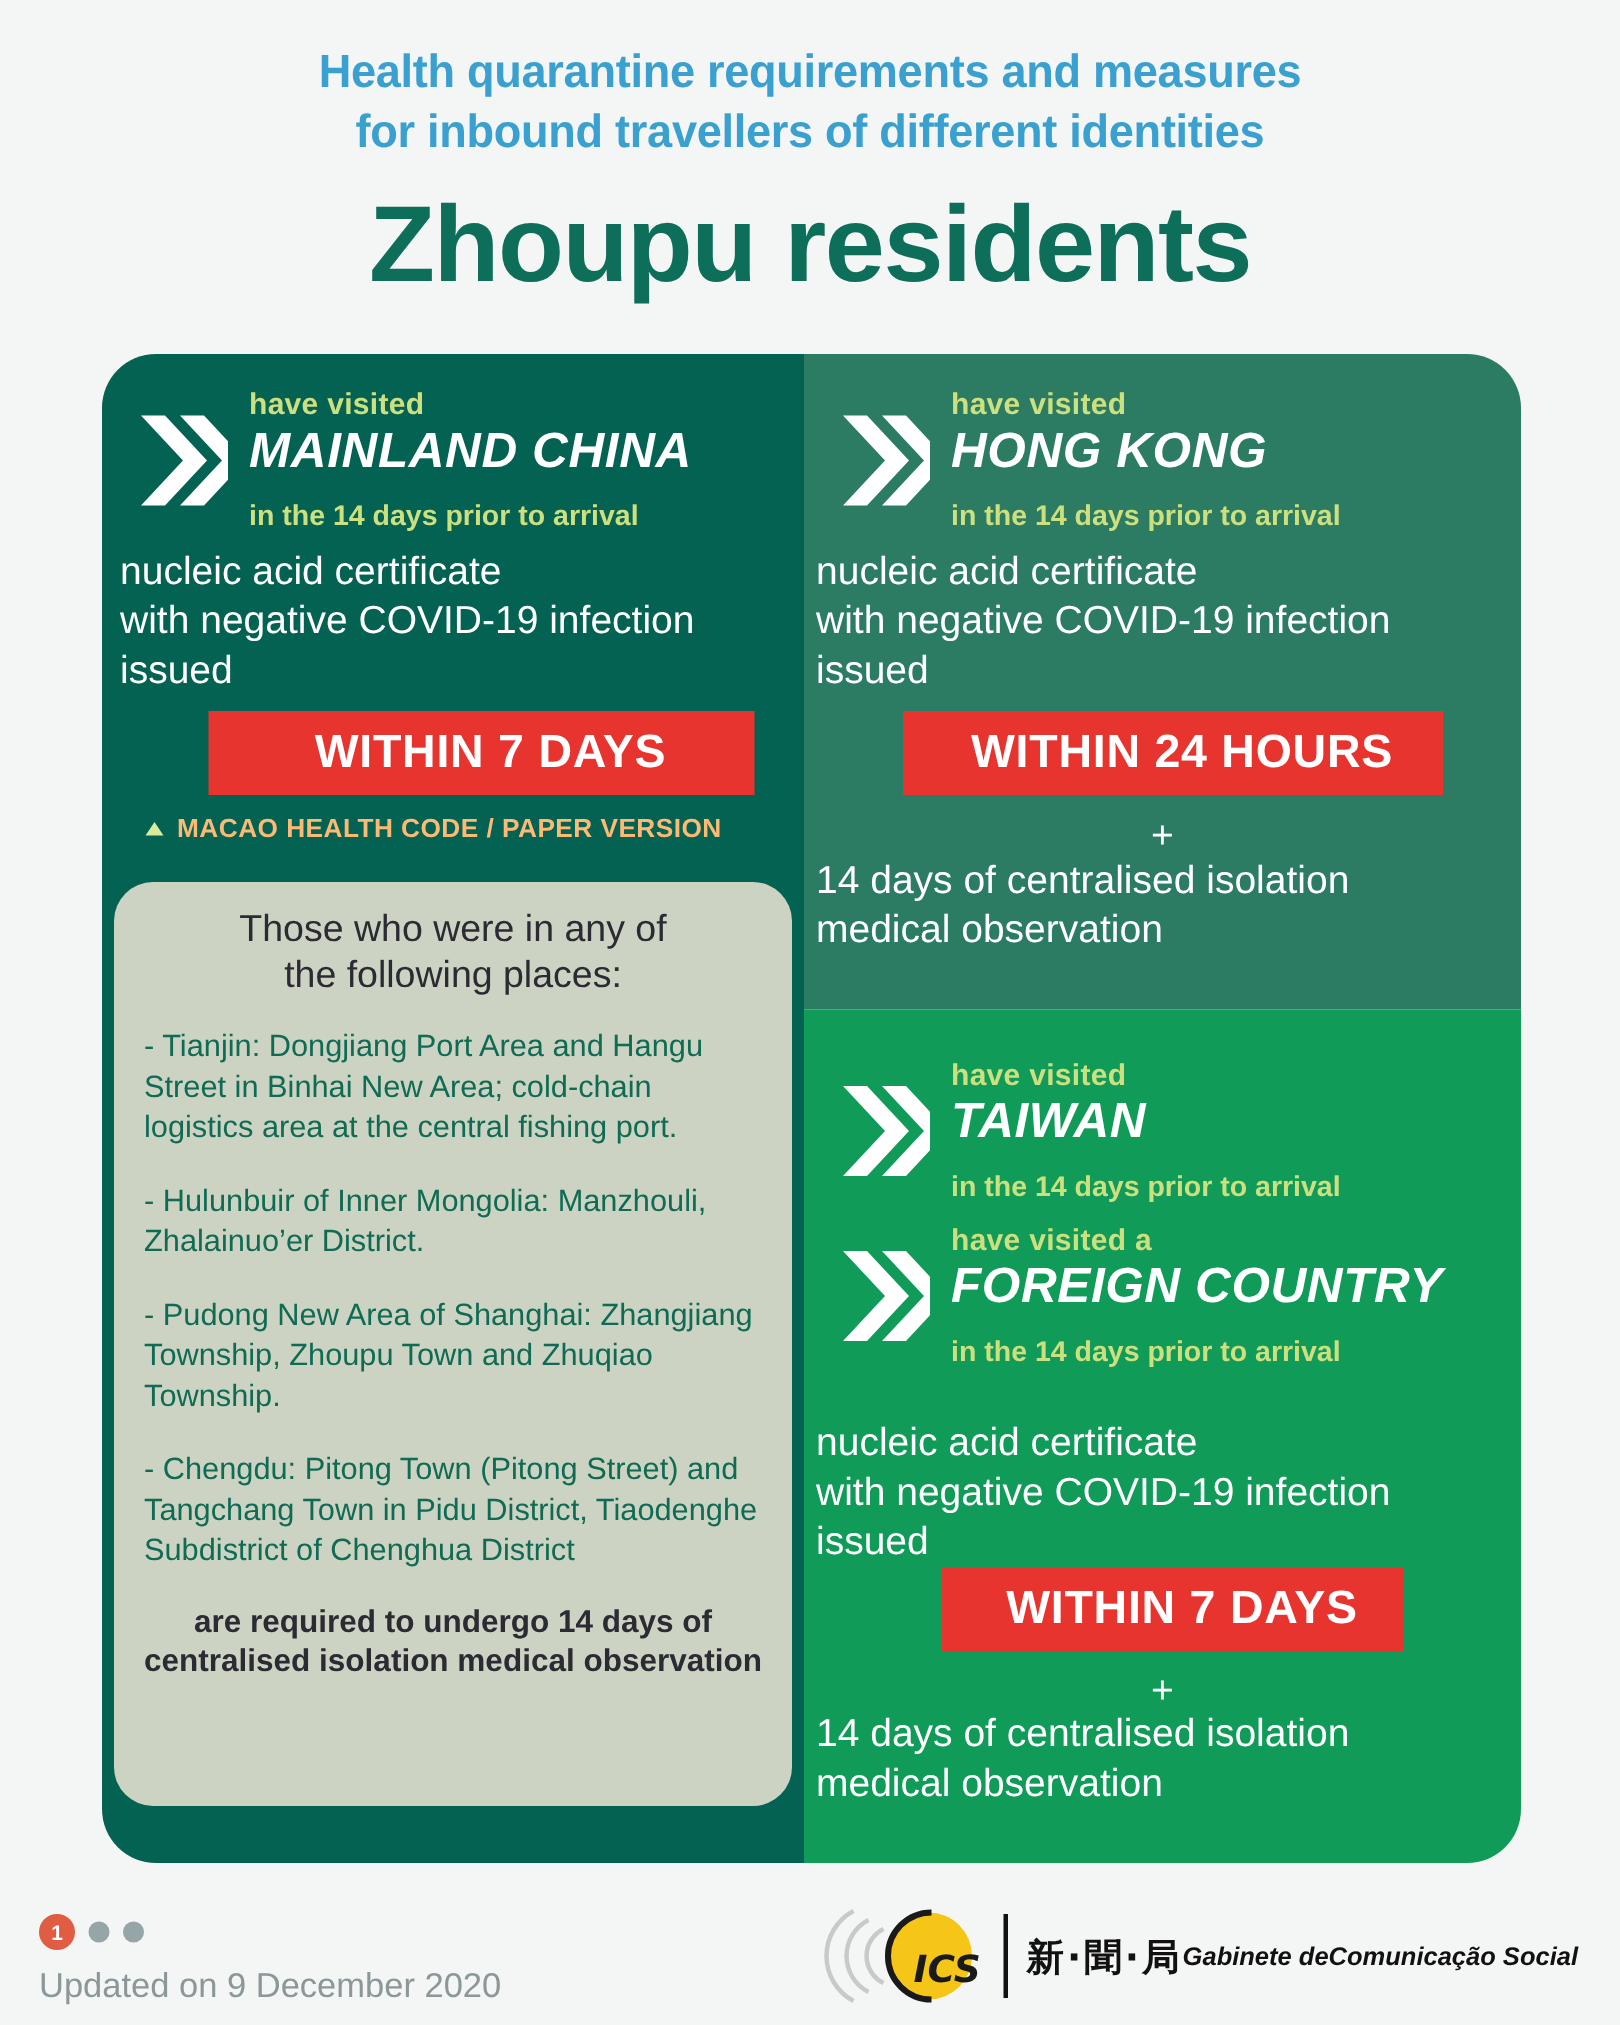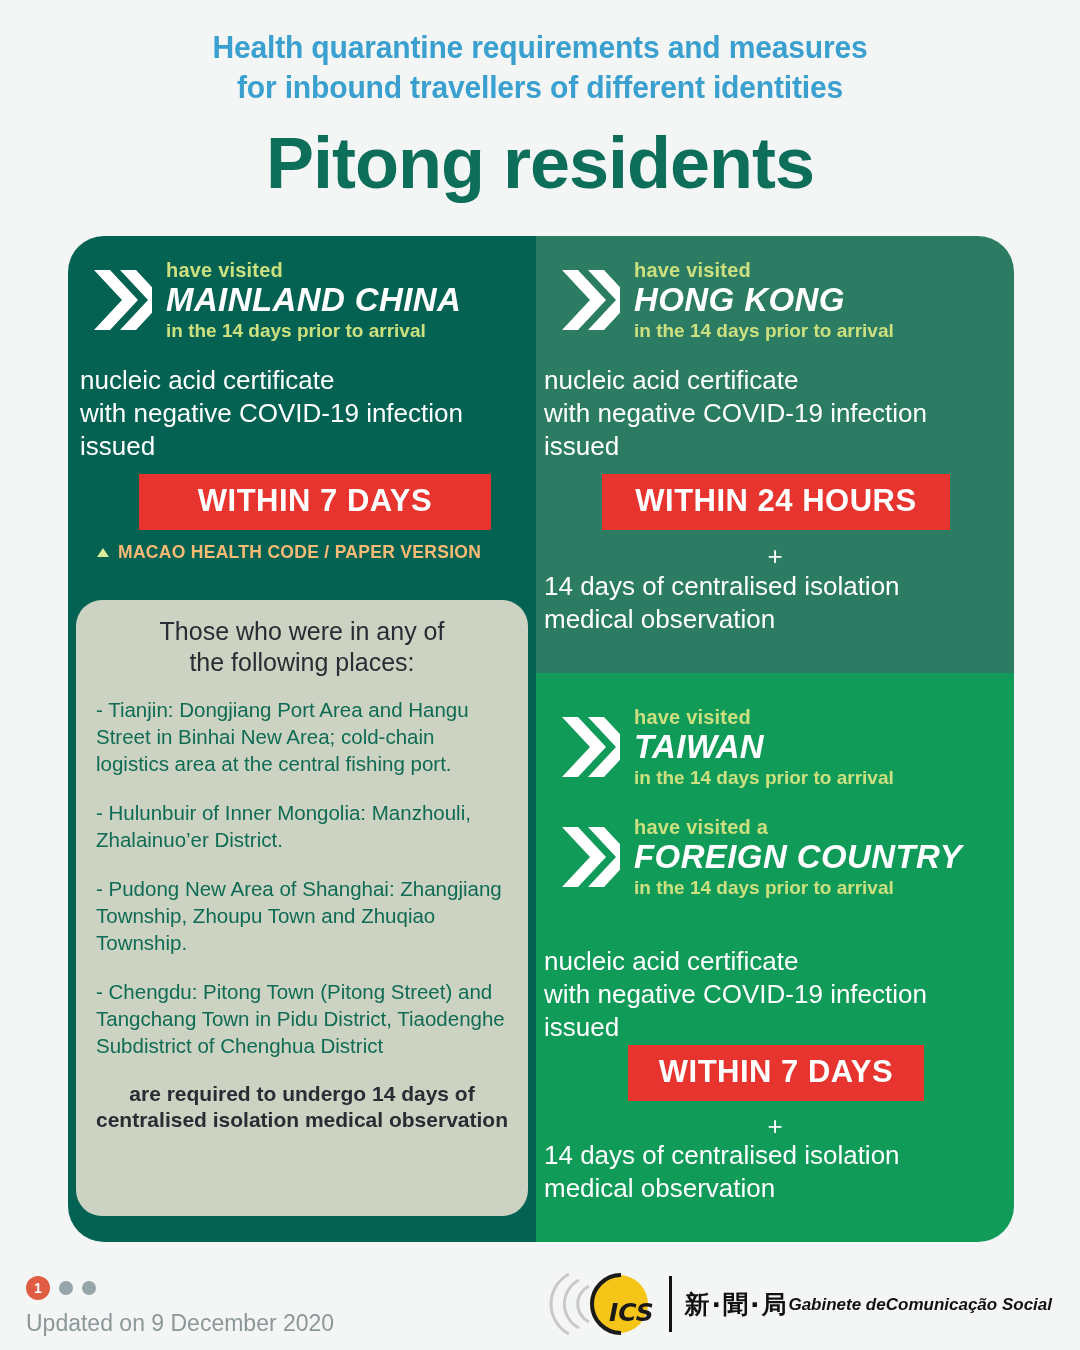--- a/index.html
+++ b/index.html
@@ -53,50 +53,50 @@
   }
   .hk-pane{background:#2b7c63;height:437px;position:relative;}
   .tw-pane{background:#109b59;flex:1;position:relative;}
 
   
   .hdr{display:flex;align-items:center;gap:14px;}
   .chev{flex:0 0 auto;width:58px;height:68px;}
   .hdr-text{display:flex;flex-direction:column;line-height:1;}
   .pre{color:#cde07f;font-size:20px;font-weight:600;letter-spacing:.2px;margin-bottom:3px;}
   .place{color:#ffffff;font-size:33px;font-weight:bold;letter-spacing:.4px;line-height:1.05;font-style:italic;}
-  .post{color:#cde07f;font-size:19px;font-weight:600;margin-top:3px;}
+  .post{color:#cde07f;font-size:19px;font-weight:600;margin-top:17px;}
 
   
   .body-txt{
     color:#ffffff;text-align:left;font-size:26px;line-height:33px;font-weight:400;
   }
   .plus{color:#ffffff;text-align:center;font-size:26px;line-height:34px;}
 
   
   .badge{
     background:#e8342e;color:#ffffff;
     font-weight:bold;font-size:31px;letter-spacing:.5px;
-    text-align:center;padding:9px 0 11px 0;
+    text-align:center;padding:9px 0 11px 12px;
     display:block;
   }
 
   
   .note{
     display:flex;align-items:center;gap:9px;
     color:#fdba74;font-weight:bold;font-size:17.5px;letter-spacing:.3px;
   }
   .tri{
     width:0;height:0;
     border-left:6px solid transparent;border-right:6px solid transparent;
     border-bottom:9px solid #d9ec9a;
   }
 
   
   .greybox{
-    position:absolute;left:8px;top:364px;
+    position:absolute;left:8px;top:352px;
     width:452px;height:616px;
     background:#ccd3c2;
     border-radius:26px;
     box-sizing:border-box;
     padding:16px 20px 8px 20px;
     overflow:hidden;
   }
   .gb-title{
     color:#2b2b33;font-size:25px;line-height:31px;text-align:center;margin-bottom:18px;
   }
@@ -126,21 +126,21 @@
   .logo-pt{font-size:17px;font-style:italic;font-weight:bold;color:#111;line-height:20px;margin-top:3px;}
 </style>
 </head>
 <body>
 
 <div class="page">
 
   <div class="title-wrap">
     <div class="title-line">Health quarantine requirements and measures</div>
     <div class="title-line">for inbound travellers of different identities</div>
-    <div class="bigtitle">Pitong residents</div>
+    <div class="bigtitle">Zhoupu residents</div>
   </div>
 
   <div class="card">
 
     <div class="col-left">
 
       <div class="hdr" style="position:absolute;left:26px;top:24px;width:430px;">
         <span class="chev">
           <svg viewBox="0 0 58 68" width="58" height="68" aria-hidden="true">
             <polygon points="0,4 16,4 44,34 16,64 0,64 28,34" fill="#ffffff"></polygon>

